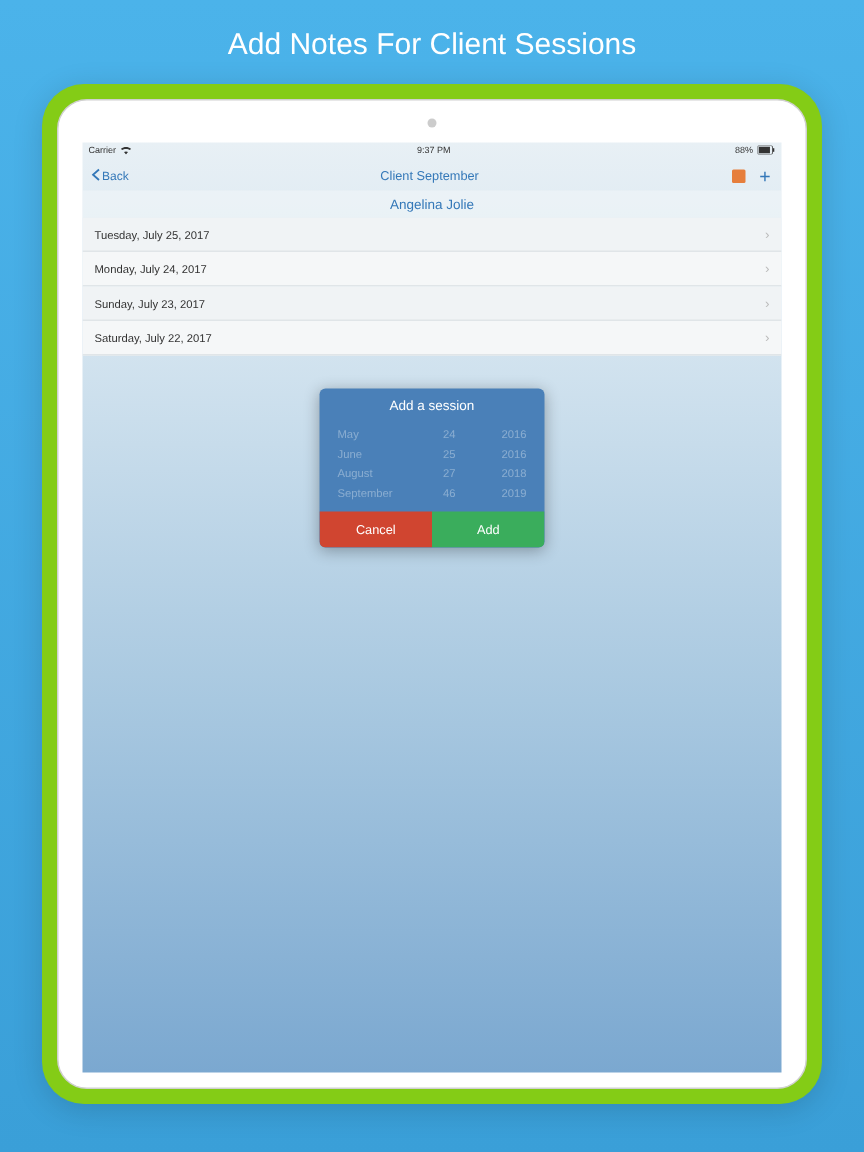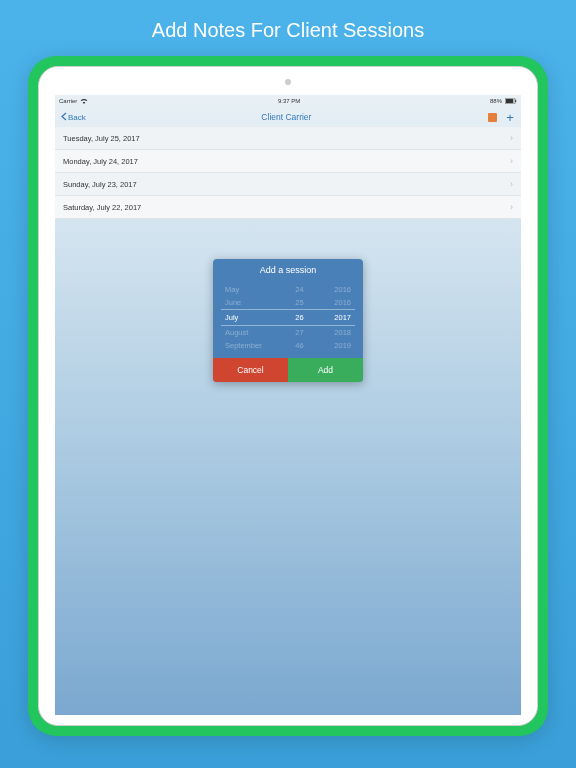--- a/index.html
+++ b/index.html
@@ -1,20 +1,20 @@
 <!DOCTYPE html>
 <html><head>
   <meta charset="utf-8">
   <style>
     * { margin: 0; padding: 0; box-sizing: border-box; font-family: -apple-system, Helvetica, Arial, sans-serif; }
     body { width: 576px; height: 768px; background: linear-gradient(to bottom, #4bb3ea, #3a9fd8); overflow: hidden; }
     
     .promo-title { color: #fff; text-align: center; font-size: 20px; font-weight: 300; padding: 18px 20px 14px; line-height: 1.2; }
     
-    .tablet-frame { background: #22c55e; border-radius: 28px; margin: 0 28px; padding: 10px; box-shadow: 0 4px 20px rgba(0,0,0,0.15); height: 680px; }
+    .tablet-frame { background: #84cc16; border-radius: 28px; margin: 0 28px; padding: 10px; box-shadow: 0 4px 20px rgba(0,0,0,0.15); height: 680px; }
     .tablet-bezel { background: #fff; border: 1px solid #d0d0d0; border-radius: 20px; padding: 28px 16px 0; height: 100%; position: relative; }
     .tablet-camera { position: absolute; top: 12px; left: 50%; transform: translateX(-50%); width: 6px; height: 6px; background: #ccc; border-radius: 50%; }
     
     .screen { background: linear-gradient(to bottom, #e8f0f5 0%, #d5e5f0 20%, #a8c8e0 60%, #7ba8d0 100%); height: 620px; overflow: hidden; position: relative; font-size: 8px; }
     
     .status-bar { display: flex; justify-content: space-between; align-items: center; padding: 2px 4px; height: 12px; color: #333; font-size: 6px; }
     .status-left, .status-right { display: flex; align-items: center; gap: 3px; }
     .wifi-icon { width: 8px; height: 6px; }
     
     .nav-bar { display: flex; justify-content: space-between; align-items: center; padding: 4px 6px; height: 20px; }
@@ -79,29 +79,30 @@
 
       <div class="nav-bar">
         <div class="nav-back">
           <span>
             <svg width="6" height="9" viewBox="0 0 6 9">
                 <path d="M5 1L1 4.5L5 8" stroke="#3478b8" stroke-width="1.2" fill="none"></path>
               </svg>
           </span>
           <span>Back</span>
         </div>
-        <div class="nav-title">Client Carrier</div>
+        <div class="nav-title">Client September</div>
         <div class="nav-actions">
           <div class="nav-icon">
             <div class="contact-icon"></div>
           </div>
           <div class="nav-icon plus-icon">+</div>
         </div>
       </div>
 
+      <div class="client-name">Angelina Jolie</div>
 
       <div class="session-list">
         <div class="session-row">
           <span>Tuesday, July 25, 2017</span>
           <span class="chevron">›</span>
         </div>
         <div class="session-row">
           <span>Monday, July 24, 2017</span>
           <span class="chevron">›</span>
         </div>
@@ -121,25 +122,20 @@
           <div class="picker-row">
             <span class="picker-col-month">May</span>
             <span class="picker-col-day">24</span>
             <span class="picker-col-year">2016</span>
           </div>
           <div class="picker-row">
             <span class="picker-col-month">June</span>
             <span class="picker-col-day">25</span>
             <span class="picker-col-year">2016</span>
           </div>
-          <div class="picker-row selected">
-            <span class="picker-col-month">July</span>
-            <span class="picker-col-day">26</span>
-            <span class="picker-col-year">2017</span>
-          </div>
           <div class="picker-row">
             <span class="picker-col-month">August</span>
             <span class="picker-col-day">27</span>
             <span class="picker-col-year">2018</span>
           </div>
           <div class="picker-row">
             <span class="picker-col-month">September</span>
             <span class="picker-col-day">46</span>
             <span class="picker-col-year">2019</span>
           </div>

